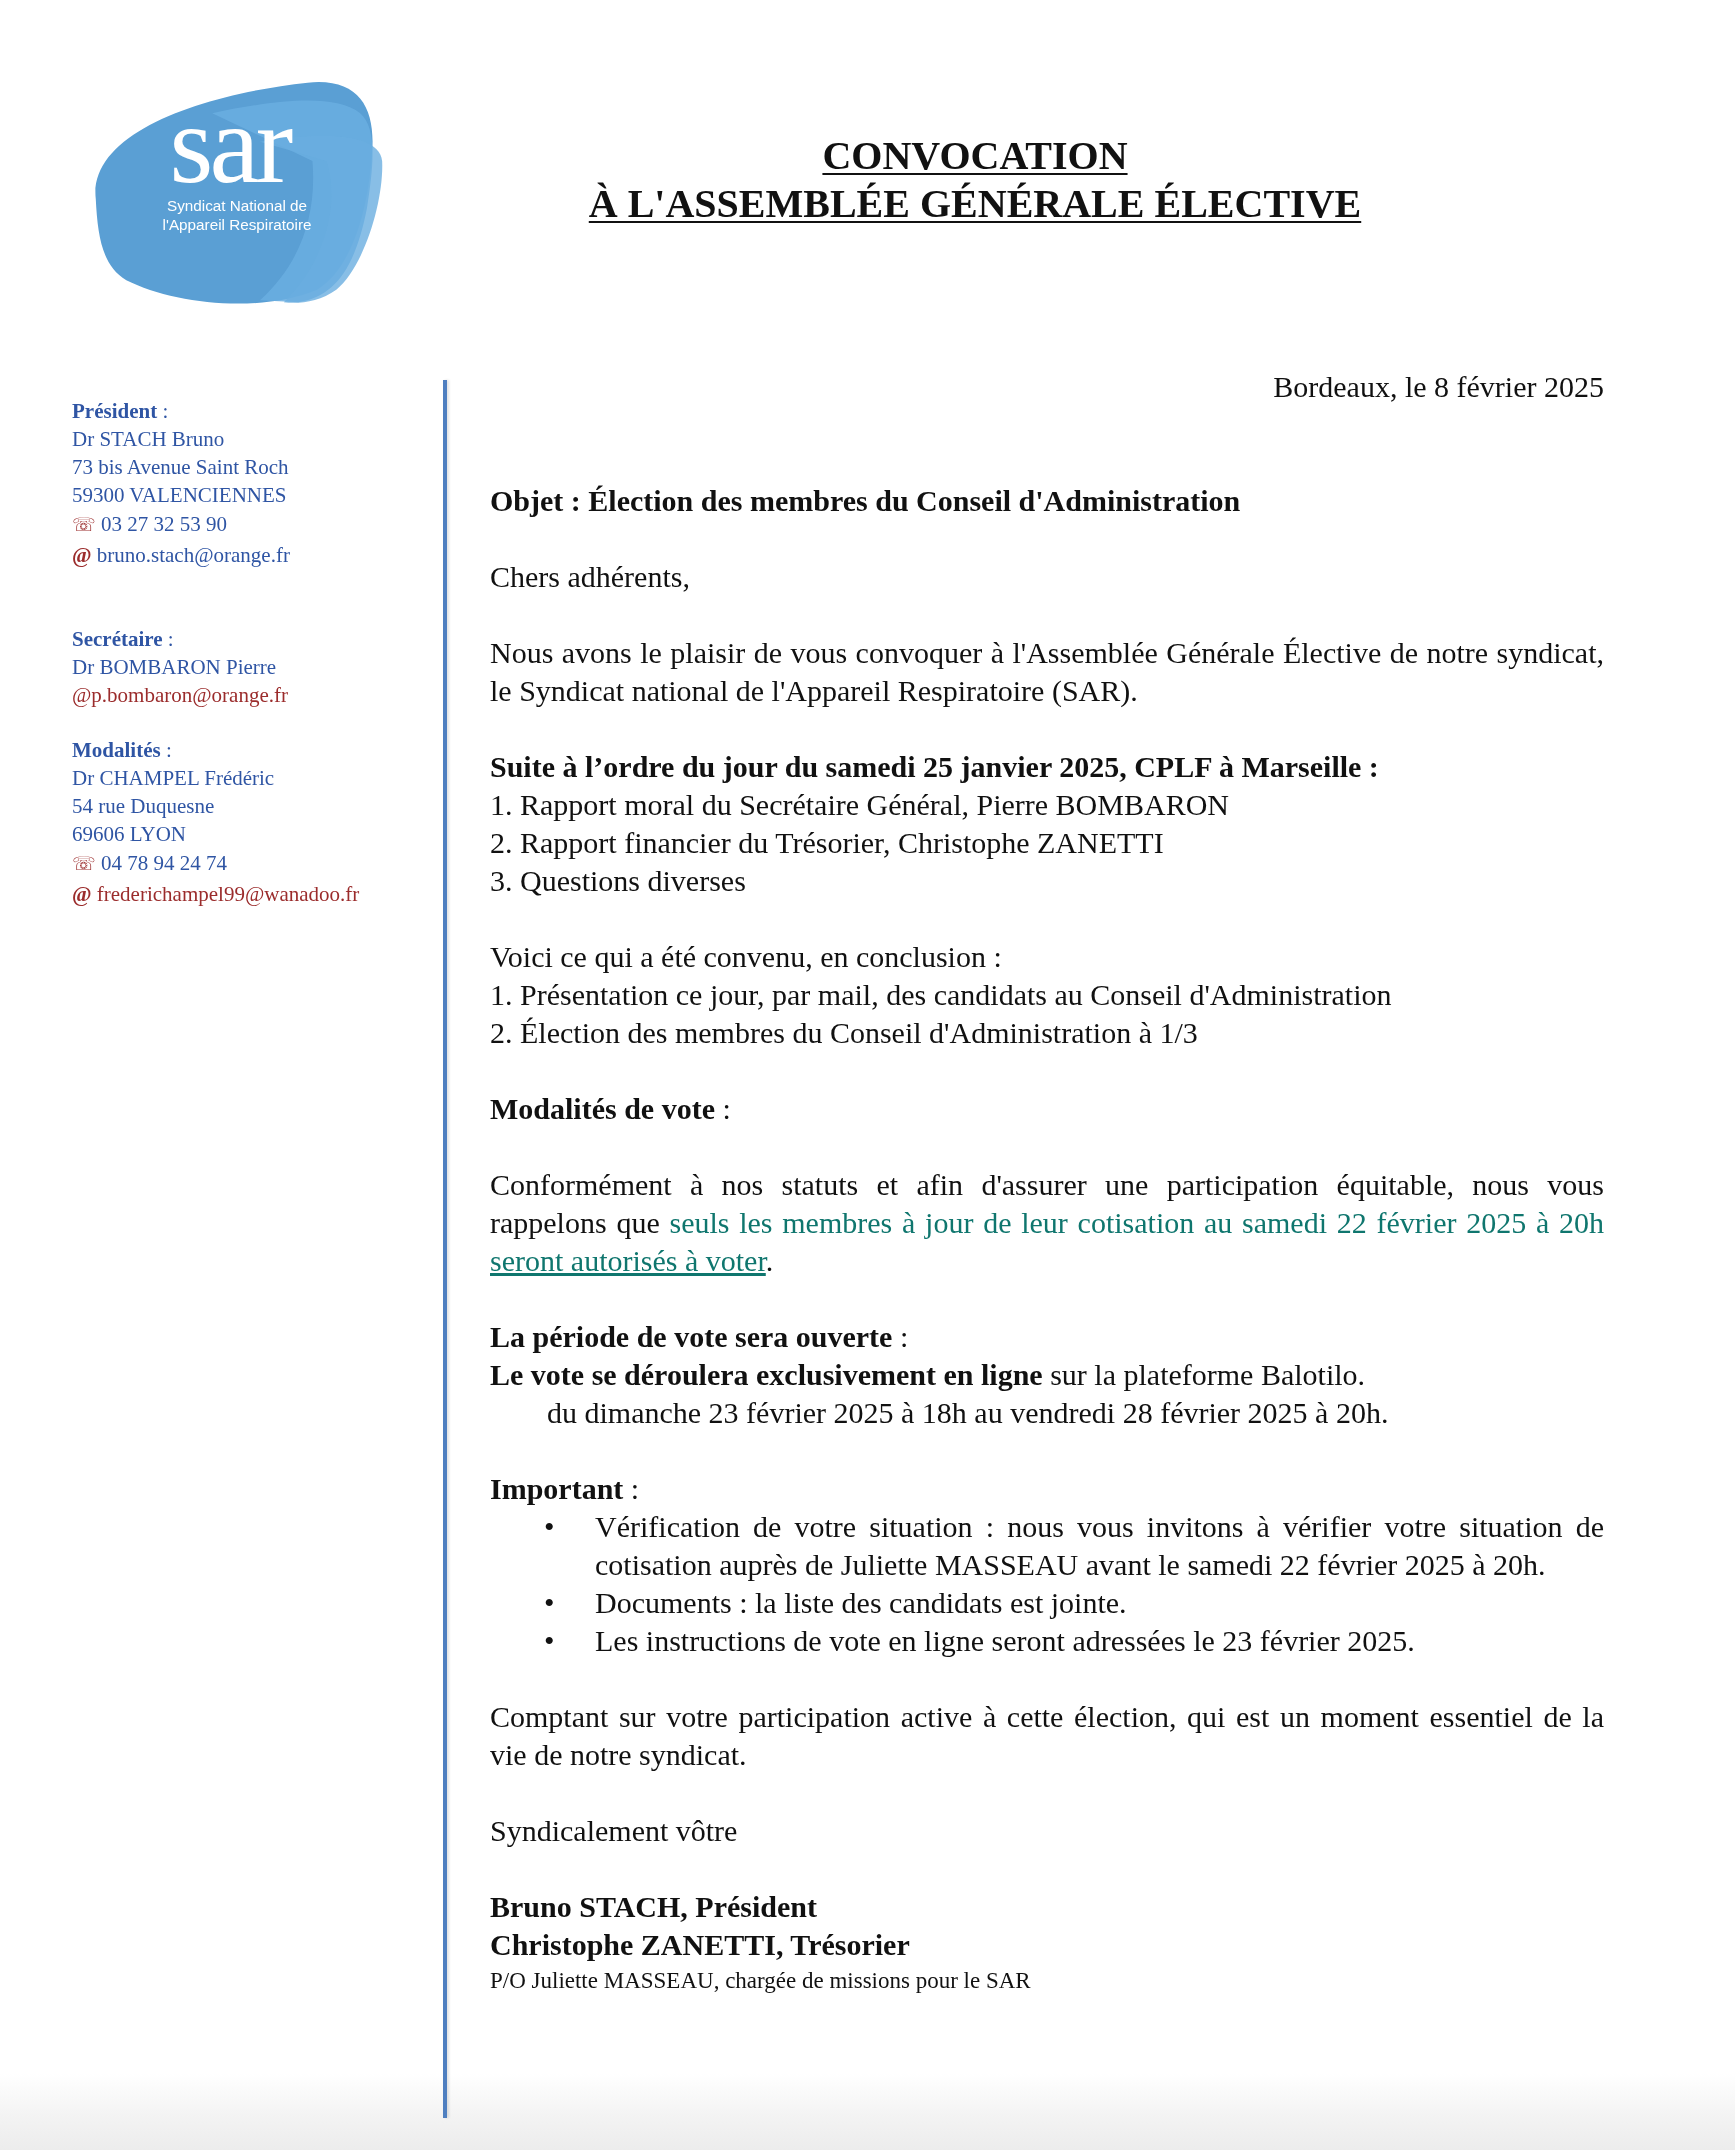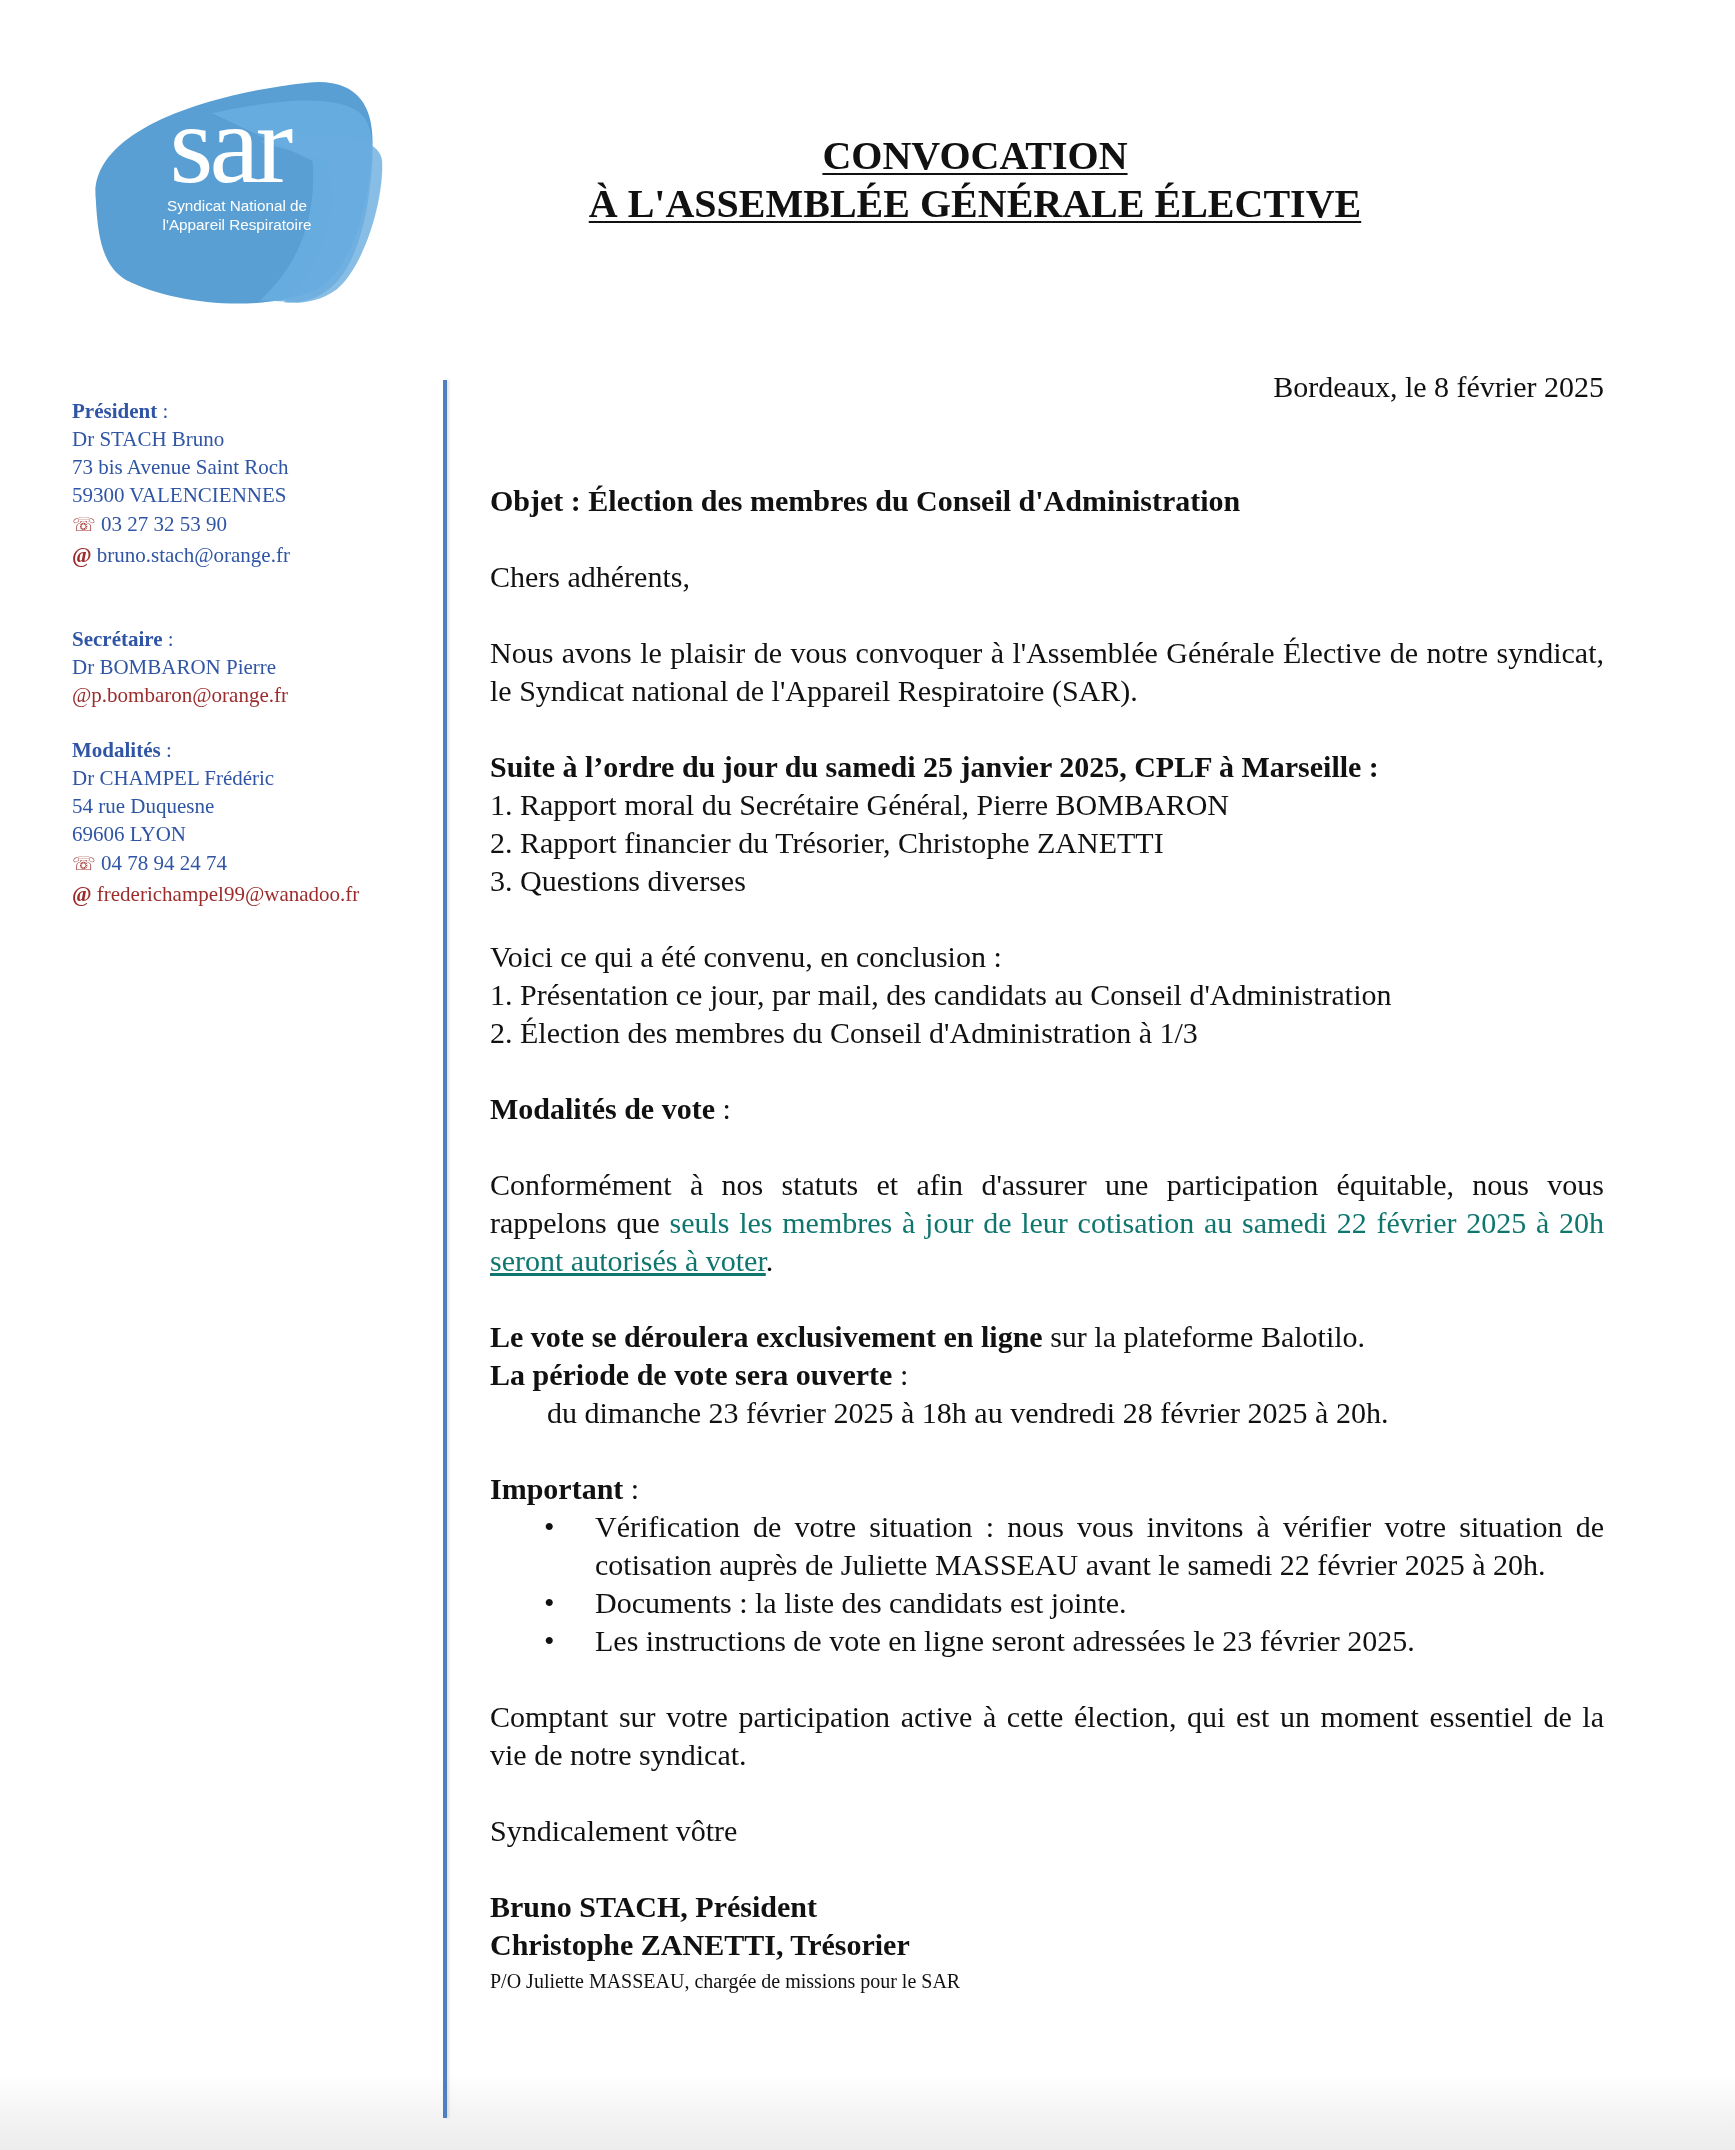--- a/index.html
+++ b/index.html
@@ -33,21 +33,21 @@
   .b { font-weight: bold; }
   .just { text-align: justify; }
   .sp1 { height: 76px; }
   .sp { height: 38px; }
   .hl { color: #0f766e; }
   .ul { text-decoration: underline; }
   .indent { padding-left: 57px; }
   ul.bullets { margin: 0; padding: 0; list-style: none; }
   ul.bullets li { position: relative; padding-left: 105px; text-align: justify; }
   ul.bullets li .dot { position: absolute; left: 54px; top: 0; }
-  .sig .small { font-size: 20px; line-height: 34px; }
+  .sig .small { font-size: 23px; line-height: 34px; }
 </style>
 </head>
 <body>
 
 <div class="logo">
   <svg width="317" height="231" viewBox="0 0 332 242">
     <path d="M28 130 C 20 60, 140 20, 250 8 C 300 3, 318 30, 318 70 C 316 130, 300 200, 260 225 C 200 250, 110 240, 60 215 C 35 200, 30 170, 28 130 Z" fill="#5a9fd4"></path>
     <path d="M150 40 C 220 25, 280 20, 305 40 C 322 55, 320 90, 312 140 C 300 200, 280 232, 240 238 L 200 236 C 240 200, 260 150, 255 90 Z" fill="#6aaee0" opacity="0.85"></path>
     <path d="M200 70 C 260 60, 325 60, 328 90 C 330 130, 310 200, 280 225 C 262 238, 240 240, 225 238 C 265 200, 285 140, 270 90 Z" fill="#6aaee0" opacity="0.8"></path>
     <text x="168" y="112" text-anchor="middle" fill="#ffffff" font-family="Liberation Serif, serif" font-size="118" letter-spacing="-4">sar</text>
@@ -104,22 +104,22 @@
   <p>3. Questions diverses</p>
   <div class="sp"></div>
   <p>Voici ce qui a été convenu, en conclusion :</p>
   <p>1. Présentation ce jour, par mail, des candidats au Conseil d'Administration</p>
   <p>2. Élection des membres du Conseil d'Administration à 1/3</p>
   <div class="sp"></div>
   <p><span class="b">Modalités de vote</span><span> :</span></p>
   <div class="sp"></div>
   <p class="just"><span>Conformément à nos statuts et afin d'assurer une participation équitable, nous vous rappelons que </span><span class="hl">seuls les membres à jour de leur cotisation au samedi 22 février 2025 à 20h </span><span class="hl ul">seront autorisés à voter</span><span>.</span></p>
   <div class="sp"></div>
+  <p><span class="b">La période de vote sera ouverte</span><span> :</span></p>
   <p><span class="b">Le vote se déroulera exclusivement en ligne</span><span> sur la plateforme Balotilo.</span></p>
-  <p><span class="b">La période de vote sera ouverte</span><span> :</span></p>
   <p class="indent">du dimanche 23 février 2025 à 18h au vendredi 28 février 2025 à 20h.</p>
   <div class="sp"></div>
   <p><span class="b">Important</span><span> :</span></p>
   <ul class="bullets">
     <li><span class="dot">•</span><span>Vérification de votre situation : nous vous invitons à vérifier votre situation de cotisation auprès de Juliette MASSEAU avant le samedi 22 février 2025 à 20h.</span></li>
     <li><span class="dot">•</span><span>Documents : la liste des candidats est jointe.</span></li>
     <li><span class="dot">•</span><span>Les instructions de vote en ligne seront adressées le 23 février 2025.</span></li>
   </ul>
   <div class="sp"></div>
   <p class="just">Comptant sur votre participation active à cette élection, qui est un moment essentiel de la vie de notre syndicat.</p>

